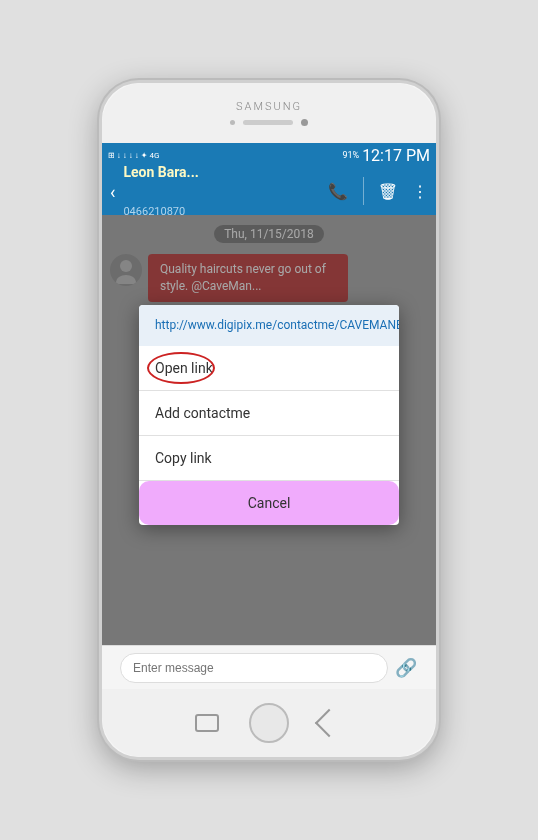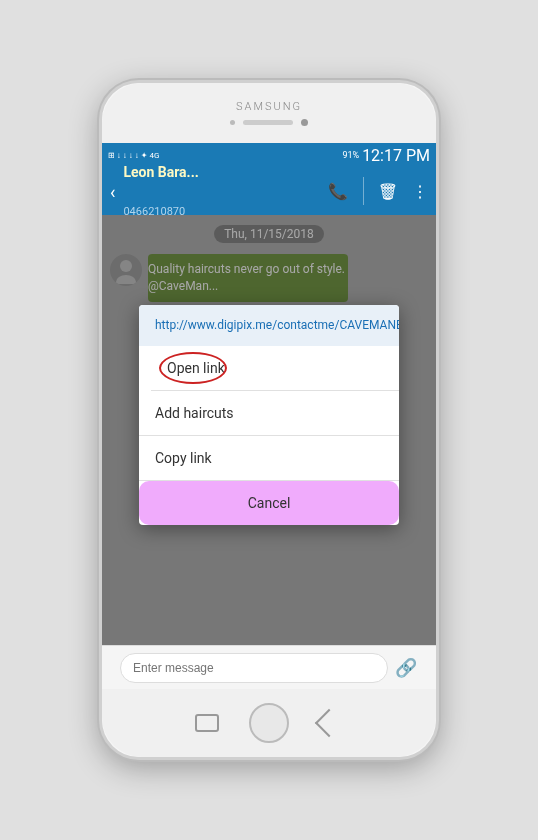--- a/index.html
+++ b/index.html
@@ -219,23 +219,23 @@
       justify-content: center;
       overflow: hidden;
     }
 
     .avatar-svg {
       width: 28px;
       height: 28px;
     }
 
     .message-bubble {
-      background: #4d7c0f;
+      background: #b91c1c;
       border-radius: 4px;
-      padding: 7px 0;
+      padding: 7px 12px;
       max-width: 200px;
     }
 
     .message-text {
       color: #fff;
       font-size: 12px;
       line-height: 1.4;
     }
 
     
@@ -278,21 +278,20 @@
       border-bottom: none;
     }
 
     .dialog-item-text {
       font-size: 14px;
       color: #333;
     }
 
     .dialog-item.open-link {
       position: relative;
-      margin-left: 12px;
     }
 
     .open-link-circle {
       position: absolute;
       left: 8px;
       top: 50%;
       transform: translateY(-50%);
       width: 68px;
       height: 32px;
       border: 2px solid #cc2222;
@@ -448,21 +447,21 @@
           <div class="dialog-url">
             <div class="dialog-url-text">http://www.digipix.me/contactme/CAVEMANBARBERS</div>
           </div>
 
           <div class="dialog-item open-link">
             <div class="open-link-circle"></div>
             <div class="dialog-item-text">Open link</div>
           </div>
 
           <div class="dialog-item">
-            <div class="dialog-item-text">Add haircuts</div>
+            <div class="dialog-item-text">Add contactme</div>
           </div>
 
           <div class="dialog-item">
             <div class="dialog-item-text">Copy link</div>
           </div>
 
           <div class="dialog-item cancel">
             <div class="dialog-item-text">Cancel</div>
           </div>
 

